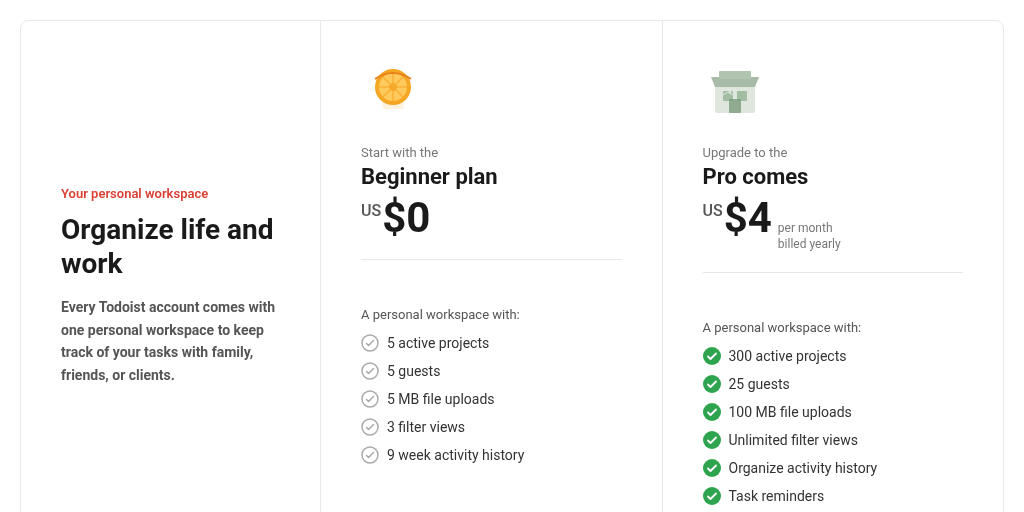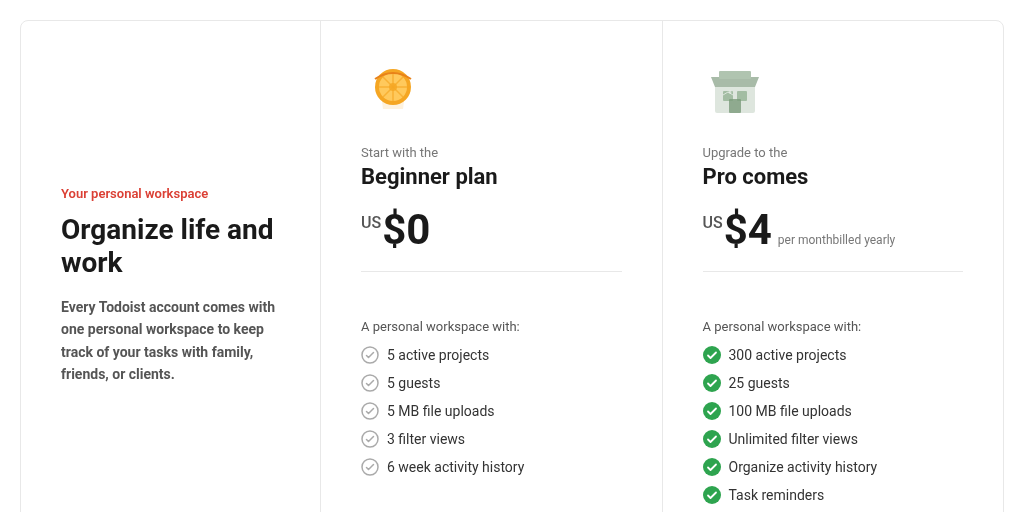--- a/index.html
+++ b/index.html
@@ -68,21 +68,21 @@
     }
     .plan-subtitle {
       font-size: 13px;
       color: #777;
       margin-bottom: 4px;
     }
     .plan-name {
       font-size: 22px;
       font-weight: 700;
       color: #1a1a1a;
-      margin-bottom: 20px;
+      margin-bottom: 8px;
     }
     .price-row {
       display: flex;
       align-items: baseline;
       margin-bottom: 4px;
     }
     .currency-super {
       font-size: 16px;
       color: #555;
       font-weight: 500;
@@ -92,21 +92,21 @@
     }
     .price-amount {
       font-size: 42px;
       font-weight: 700;
       color: #1a1a1a;
       line-height: 1;
     }
     .price-meta {
       margin-left: 6px;
       display: flex;
-      flex-direction: row;
+      flex-direction: column;
     }
     .price-period {
       font-size: 12px;
       color: #777;
       line-height: 1.3;
     }
     .divider {
       height: 1px;
       background: #e8e8e8;
       margin: 20px 0;
@@ -214,21 +214,21 @@
           </span>
           <span>3 filter views</span>
         </li>
         <li class="feature-item">
           <span class="feature-icon icon-gray">
             <svg width="18" height="18" viewBox="0 0 18 18" fill="none">
               <circle cx="9" cy="9" r="8" stroke="#aaa" stroke-width="1.5" fill="none"></circle>
               <path d="M5.5 9.5 L7.5 11.5 L12.5 6.5" stroke="#aaa" stroke-width="1.5" stroke-linecap="round" stroke-linejoin="round"></path>
             </svg>
           </span>
-          <span>6 week activity history</span>
+          <span>9 week activity history</span>
         </li>
       </ul>
     </div>
 
     <div class="plan-column">
       <div class="plan-icon">
         
         <svg width="64" height="64" viewBox="0 0 64 64" fill="none" xmlns="http://www.w3.org/2000/svg">
 
           <rect x="12" y="28" width="40" height="28" rx="2" fill="#c8d5c8" opacity="0.6"></rect>

